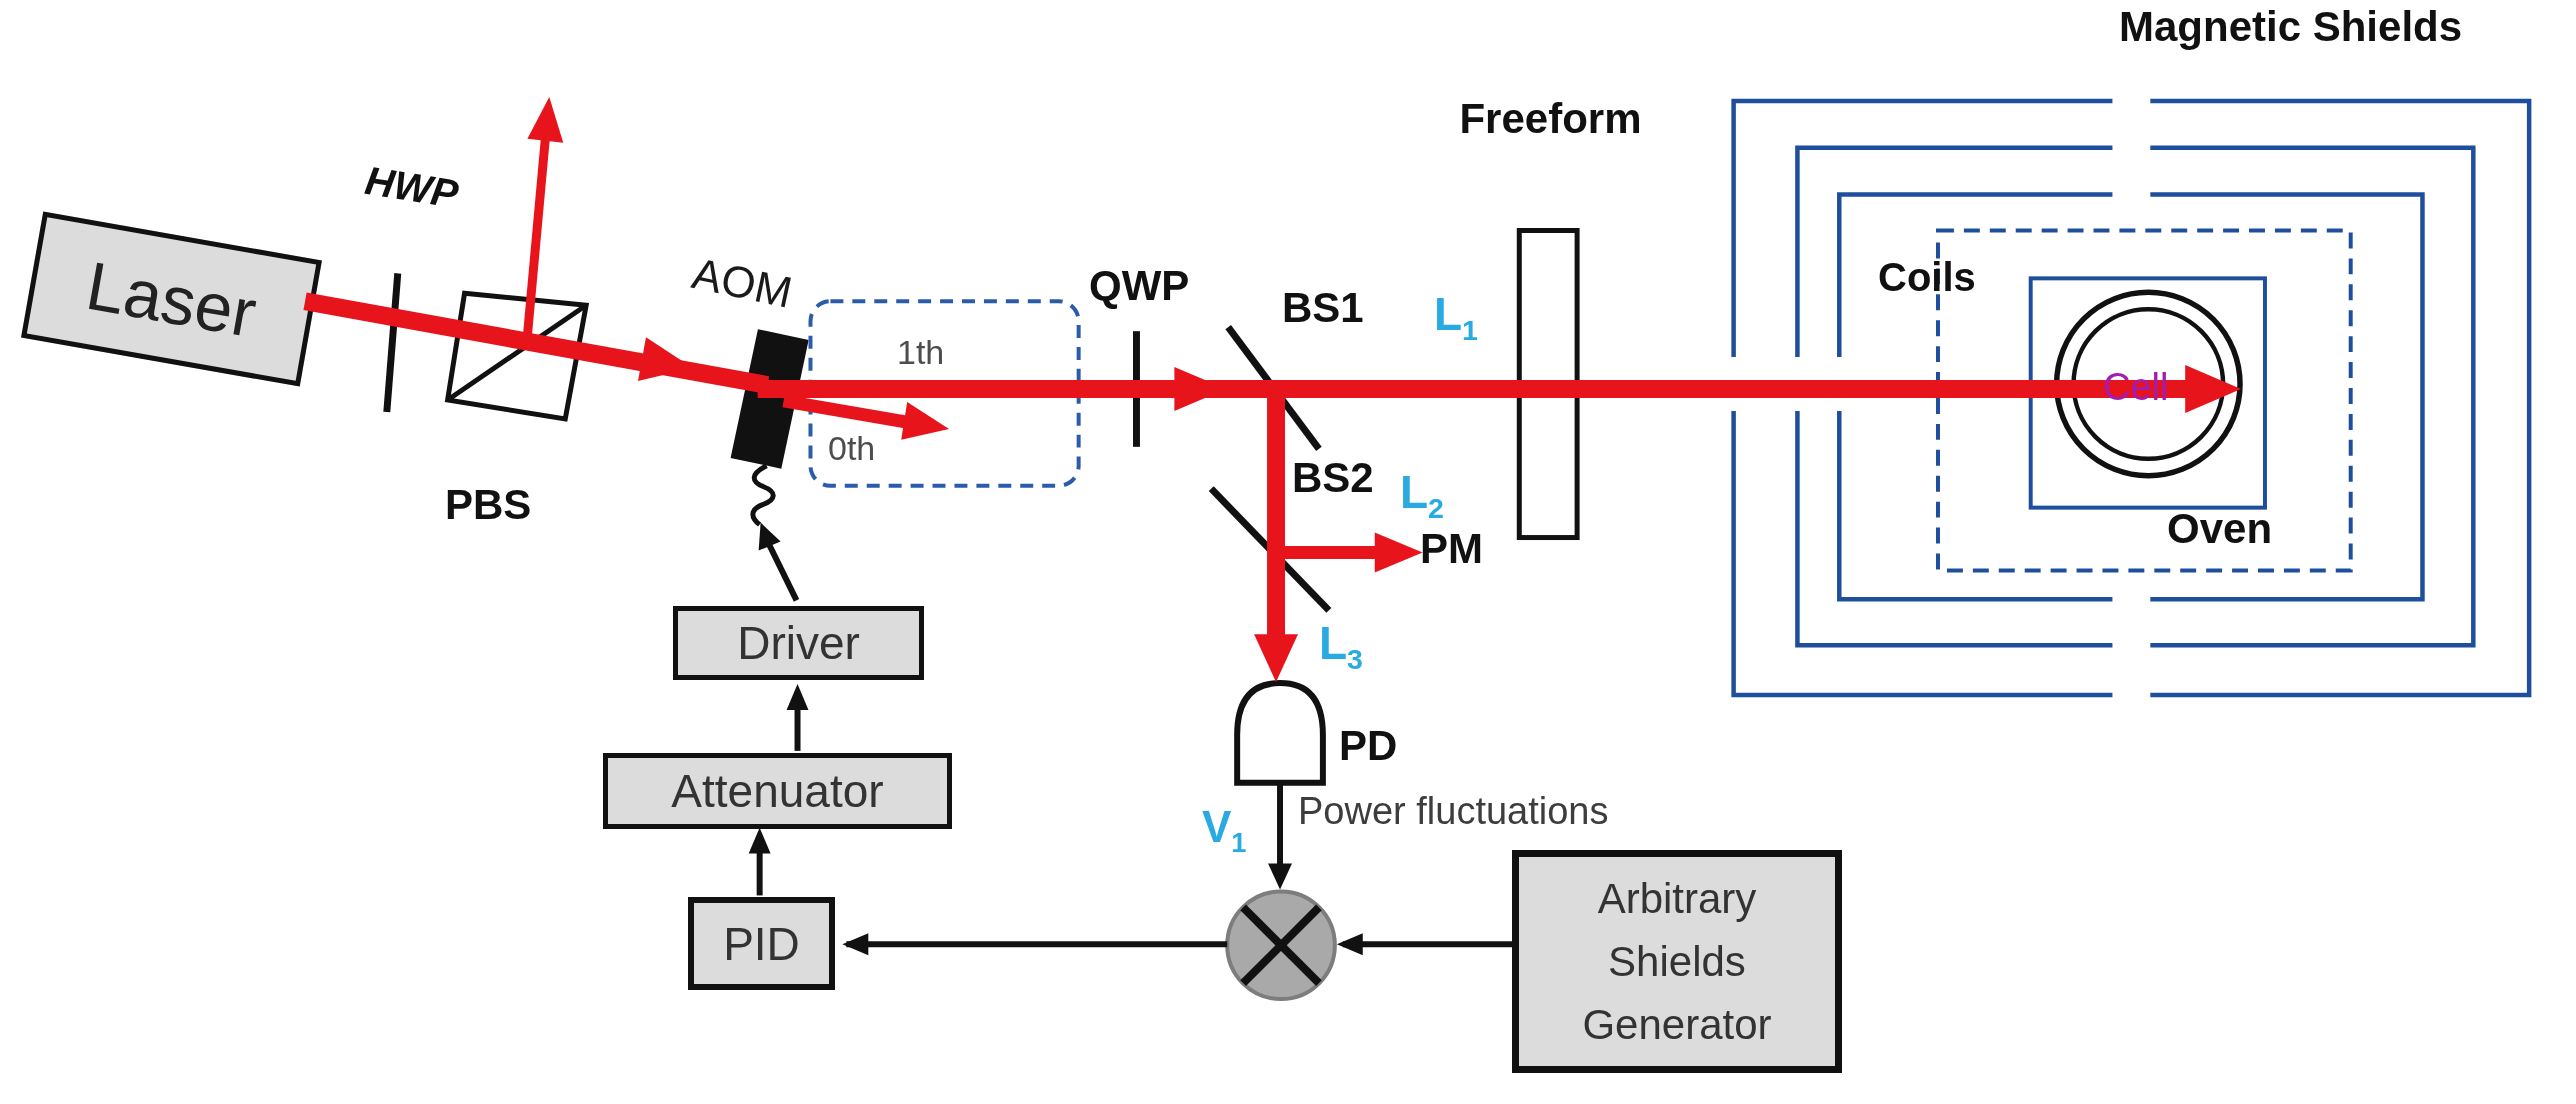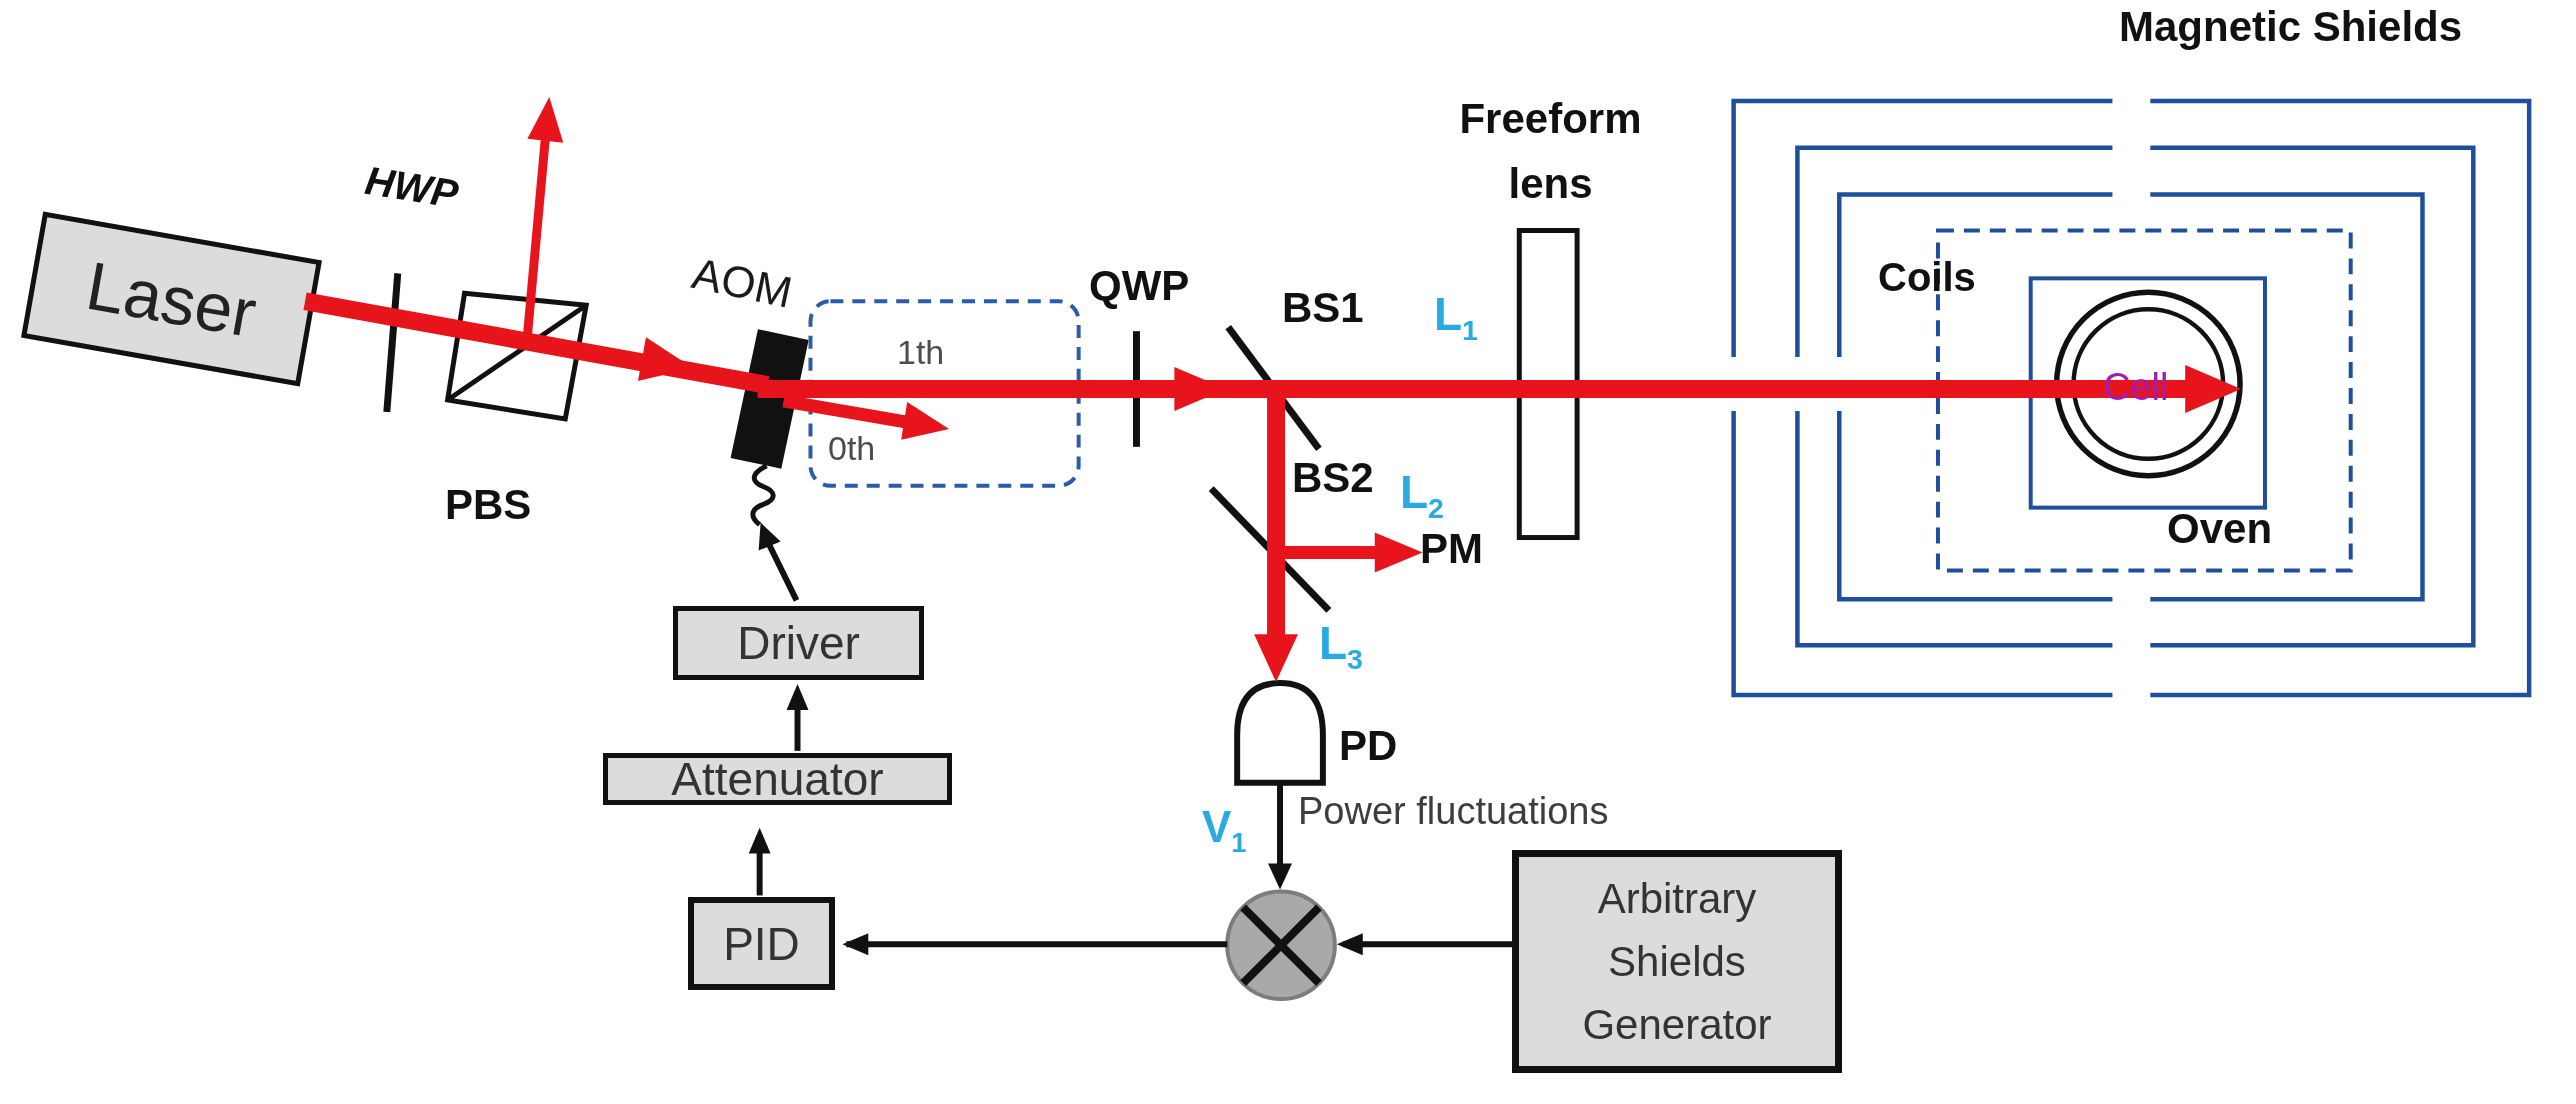--- a/index.html
+++ b/index.html
@@ -13,21 +13,21 @@
     display:flex;align-items:center;justify-content:center;
     color:#333;box-sizing:border-box;text-align:center;
   }
   .lbl{position:absolute;z-index:3;white-space:nowrap;color:#111;line-height:1;}
   .bold{font-weight:bold;}
   .cyan{color:#29abe2;font-weight:bold;}
   .gray{color:#4d4d4d;}
   .lbl sub{font-size:0.62em;line-height:0;}
   #laser-box{left:30px;top:235px;width:283px;height:128px;transform:rotate(10deg);font-size:68px;color:#222;}
   #driver-box{left:673px;top:606px;width:251px;height:74px;font-size:46px;}
-  #attenuator-box{left:603px;top:753px;width:349px;height:52px;font-size:46px;}
+  #attenuator-box{left:603px;top:753px;width:349px;height:76px;font-size:46px;}
   #pid-box{left:688px;top:897px;width:147px;height:93px;border-width:6px;font-size:46px;}
   #awg-box{left:1512px;top:850px;width:330px;height:223px;border-width:7px;font-size:42px;flex-direction:column;line-height:1.5;}
 </style>
 </head>
 <body>
 
 <div class="canvas">
 
   <div class="gbox" id="laser-box">
     <span>Laser</span>
@@ -126,21 +126,20 @@
   <div class="lbl bold" style="left:1292px;top:457px;font-size:42px;">BS2</div>
   <div class="lbl cyan" style="left:1400px;top:469px;font-size:46px;"><span>L</span><sub>2</sub></div>
   <div class="lbl bold" style="left:1420px;top:528px;font-size:42px;">PM</div>
   <div class="lbl cyan" style="left:1319px;top:620px;font-size:46px;"><span>L</span><sub>3</sub></div>
   <div class="lbl bold" style="left:1339px;top:710px;font-size:42px;margin-top:15px;">PD</div>
   <div class="lbl cyan" style="left:1202px;top:805px;font-size:44px;"><span>V</span><sub>1</sub></div>
   <div class="lbl" style="left:1298px;top:792px;font-size:38px;color:#3d3d3d;">Power fluctuations</div>
 
   <div class="lbl bold" style="left:1406px;top:86px;width:289px;text-align:center;font-size:42px;line-height:1.55;white-space:normal;">
     <div>Freeform</div>
-    <div>lens</div>
   </div>
 
   <div class="lbl bold" style="left:2119px;top:6px;font-size:42px;">Magnetic Shields</div>
   <div class="lbl bold" style="left:1878px;top:257px;font-size:40px;">Coils</div>
   <div class="lbl" style="left:2103px;top:321px;font-size:38px;color:#a21caf;margin-top:47px;">Cell</div>
   <div class="lbl bold" style="left:2167px;top:508px;font-size:42px;">Oven</div>
 
 </div>
 
 

